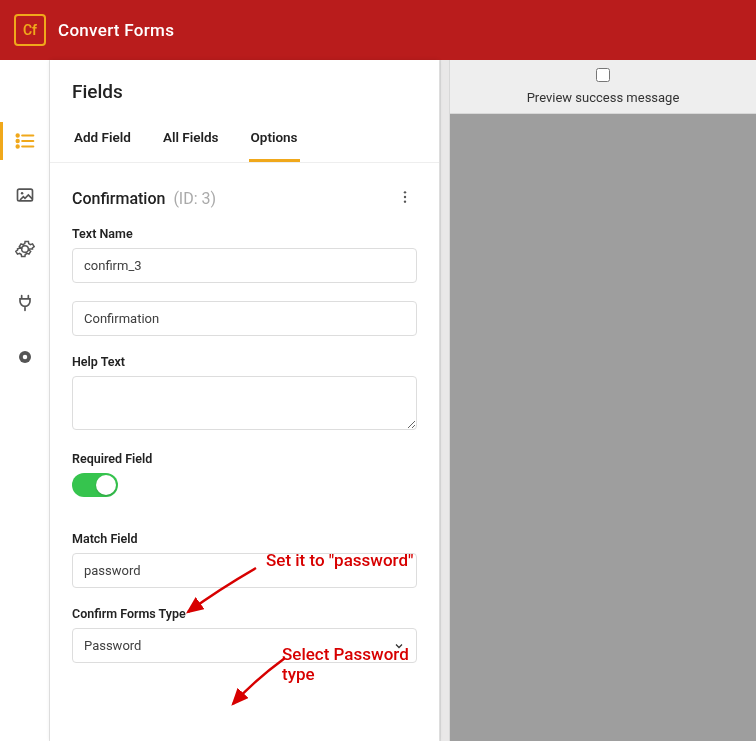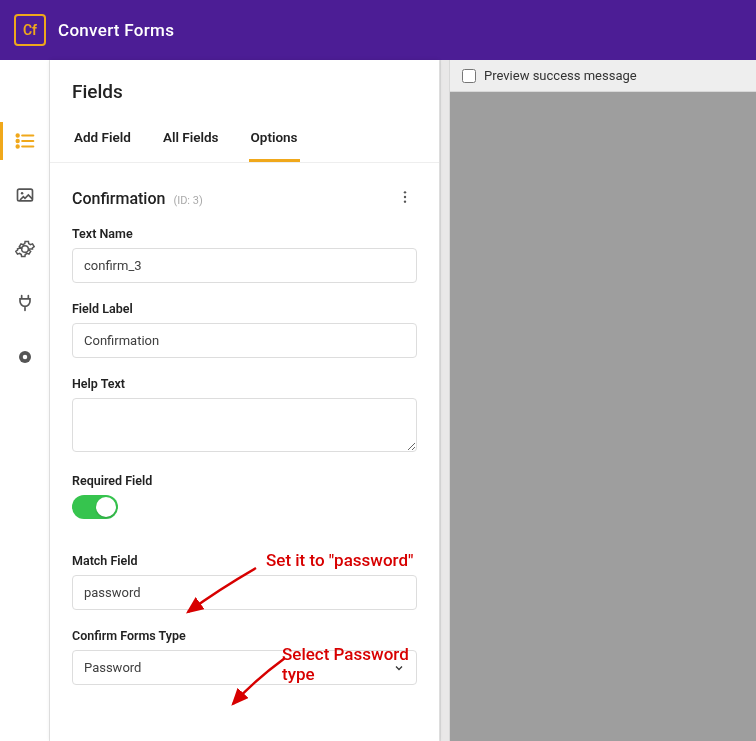--- a/index.html
+++ b/index.html
@@ -1,45 +1,45 @@
 <!DOCTYPE html>
 <html><head>
 <meta charset="utf-8">
 <style>
   * { box-sizing: border-box; margin: 0; padding: 0; }
   body { font-family: -apple-system, BlinkMacSystemFont, "Segoe UI", Roboto, Helvetica, Arial, sans-serif; font-size: 13px; color: #333; background: #9e9e9e; width: 756px; height: 741px; overflow: hidden; }
-  .topbar { background: #4c1d95; height: 60px; display: flex; align-items: center; padding: 0 14px; gap: 12px; }
+  .topbar { background: #b91c1c; height: 60px; display: flex; align-items: center; padding: 0 14px; gap: 12px; }
   .logo-box { width: 32px; height: 32px; border: 2px solid #f0a81b; border-radius: 4px; display: flex; align-items: center; justify-content: center; color: #f0a81b; font-weight: 600; font-size: 14px; }
   .app-title { color: #fff; font-size: 17px; font-weight: 500; letter-spacing: .3px; }
   .workspace { display: flex; height: calc(741px - 60px); background: #9e9e9e; }
   .iconrail { width: 50px; background: #fff; border-right: 1px solid #e6e6e6; display: flex; flex-direction: column; align-items: center; padding-top: 70px; gap: 32px; }
   .rail-icon { width: 22px; height: 22px; display: flex; align-items: center; justify-content: center; color: #555; cursor: pointer; }
   .rail-icon.active { color: #f0a81b; position: relative; }
   .rail-icon.active::before { content: ""; position: absolute; left: -14px; top: -8px; bottom: -8px; width: 3px; background: #f0a81b; }
   .panel-wrap { width: 390px; background: #fff; border-right: 1px solid #e6e6e6; position: relative; display: flex; flex-direction: column; }
   .panel-head { padding: 20px 22px 12px 22px; font-size: 19px; font-weight: 500; color: #222; }
   .tabs { display: flex; gap: 28px; padding: 0 22px; border-bottom: 1px solid #eee; }
   .tab { padding: 14px 2px; font-size: 13.5px; font-weight: 600; color: #222; cursor: pointer; border-bottom: 3px solid transparent; }
   .tab.active { border-bottom-color: #f0a81b; }
   .section-header { display: flex; align-items: center; justify-content: space-between; padding: 22px 22px 10px 22px; }
   .section-title { font-size: 16px; color: #222; font-weight: 500; display: flex; align-items: baseline; gap: 8px; }
-  .section-id { color: #aaa; font-size: 11px; font-weight: 400; }
+  .section-id { color: #aaa; font-size: 16px; font-weight: 400; }
   .more-dots { cursor: pointer; color: #555; padding: 4px; }
   .form-body { padding: 4px 22px 22px 22px; overflow-y: auto; }
   .field-group { margin-bottom: 18px; }
   .field-label { font-size: 12.5px; font-weight: 600; color: #222; margin-bottom: 7px; display: block; }
   .text-input, .text-area, .select-wrap { width: 100%; border: 1px solid #ddd; border-radius: 4px; padding: 9px 11px; font-size: 13px; color: #404040; background: #fff; font-family: inherit; }
   .text-area { height: 54px; resize: both; }
   .select-wrap { display: flex; align-items: center; justify-content: space-between; cursor: pointer; }
   .chevron { width: 12px; height: 12px; }
   .toggle { width: 46px; height: 24px; background: #36c44e; border-radius: 12px; position: relative; cursor: pointer; }
   .toggle-knob { position: absolute; right: 2px; top: 2px; width: 20px; height: 20px; background: #fff; border-radius: 50%; box-shadow: 0 1px 2px rgba(0,0,0,.2); }
   .splitter { width: 10px; background: #e9e8e8; border-left:1px solid #d8d8d8; border-right:1px solid #d8d8d8; cursor: col-resize; }
   .preview { flex: 1; background: #9e9e9e; position: relative; }
-  .preview-bar { background: #eee; border-bottom: 1px solid #d8d8d8; padding: 8px 12px; display: flex; align-items: center; gap: 8px; font-size: 13px; color: #333; }
+  .preview-bar { background: #eee; border-bottom: 1px solid #d8d8d8; padding: 8px 12px; display: flex; align-items: center; gap: 8px; font-size: 13px; color: #333; flex-direction: column; }
   .preview-bar input[type=checkbox]{ width:14px; height:14px; }
   .annot { position: absolute; color: #d70000; font-size: 17px; font-weight: 500; pointer-events: none; }
   .arrow { position: absolute; pointer-events: none; }
   .panel-outer-shadow { position:absolute; inset:0; box-shadow: 0 0 4px rgba(0,0,0,.1); pointer-events:none; }
 </style>
 </head>
 <body>
 
 <div class="topbar">
   <div class="logo-box">
@@ -107,21 +107,20 @@
           </svg>
       </div>
     </div>
 
     <div class="form-body">
       <div class="field-group">
         <label class="field-label">Text Name</label>
         <input class="text-input" value="confirm_3" style="">
       </div>
       <div class="field-group">
-        <label class="field-label">Field Label</label>
         <input class="text-input" value="Confirmation" style="">
       </div>
       <div class="field-group">
         <label class="field-label">Help Text</label>
         <textarea class="text-area" style=""></textarea>
       </div>
       <div class="field-group">
         <label class="field-label">Required Field</label>
         <div class="toggle">
             <div class="toggle-knob"></div>

